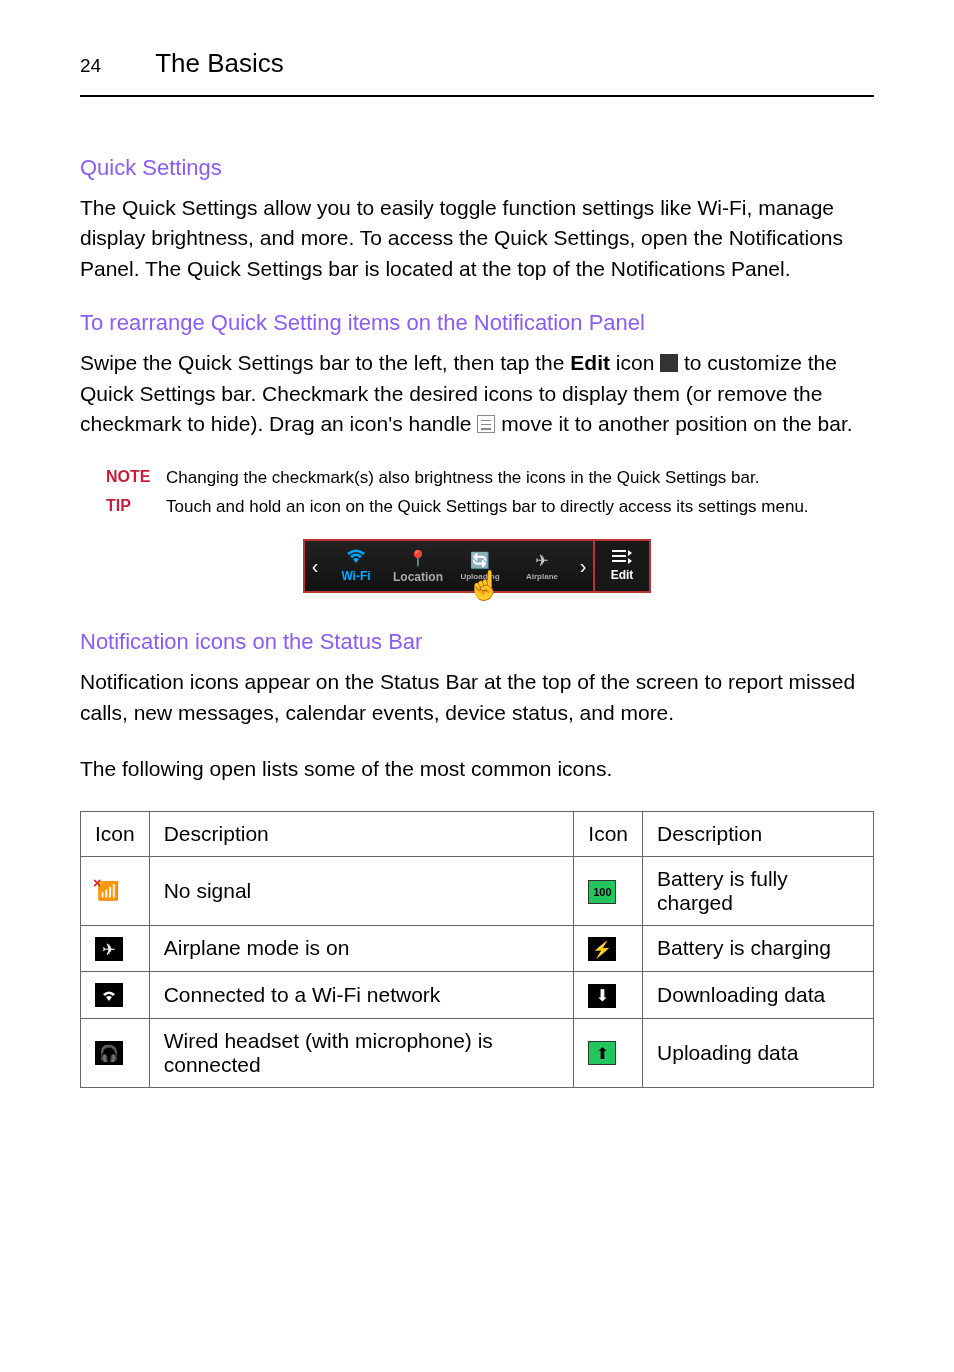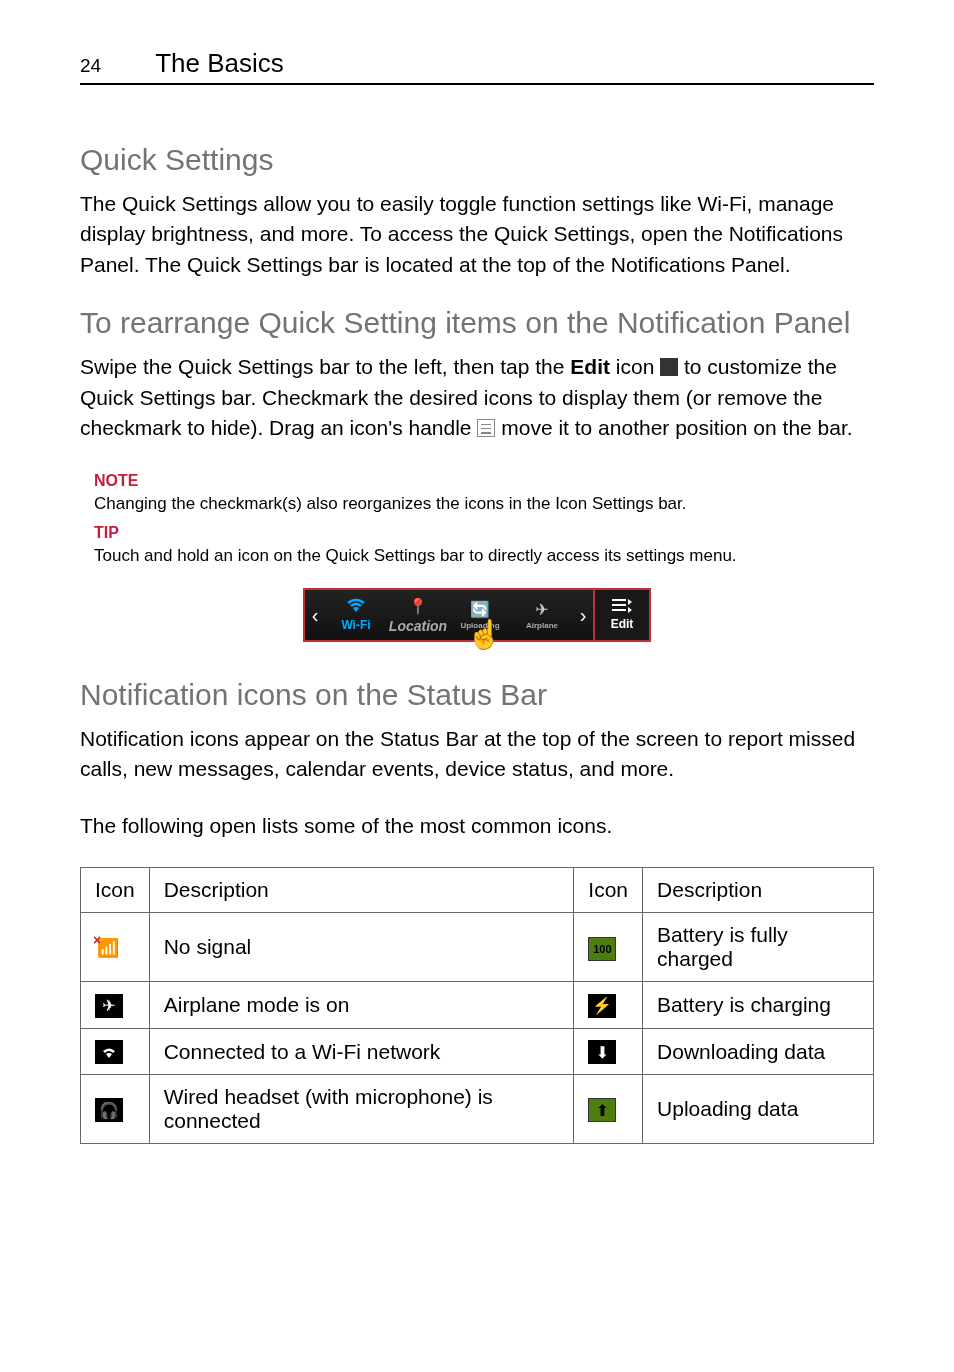--- a/index.html
+++ b/index.html
@@ -8,35 +8,35 @@
       width: 954px;
       height: 1372px;
       padding: 48px 80px 80px 80px;
       color: #000;
       background: #fff;
     }
     .header-bar {
       display: flex;
       align-items: baseline;
       border-bottom: 2px solid #000;
-      padding-bottom: 4px;
+      padding-bottom: 16px;
       margin-bottom: 58px;
     }
     .page-number {
       font-size: 19px;
       font-weight: normal;
       margin-right: 10px;
     }
     .section-name {
       font-size: 26px;
       margin-left: 44px;
     }
     .red-heading {
-      color: #737373;
-      font-size: 30px;
+      color: #8b5cf6;
+      font-size: 22px;
       font-weight: normal;
       margin-bottom: 12px;
     }
     .body-text {
       font-size: 21px;
       line-height: 1.45;
       margin-bottom: 26px;
     }
     .inline-icon {
       display: inline-block;
@@ -53,25 +53,24 @@
     }
     .inline-icon.handle::before {
       content: "";
       position: absolute;
       top: 4px; left: 3px; right: 3px;
       height: 10px;
       background: linear-gradient(to bottom, #888 0, #888 1px, transparent 1px, transparent 4px, #888 4px, #888 5px, transparent 5px, transparent 8px, #888 8px, #888 9px);
     }
     .note-tip-row {
       display: flex;
-      margin-left: 14px;
+      margin-left: 26px;
       margin-bottom: 6px;
       font-size: 17px;
       line-height: 1.4;
-      flex-direction: column;
     }
     .note-tip-label {
       color: #c51e3a;
       font-weight: bold;
       width: 60px;
       flex-shrink: 0;
       font-size: 16px;
     }
     .note-tip-text {
       flex: 1;
@@ -145,21 +144,21 @@
       text-align: center;
       padding: 6px 8px;
     }
     .status-icon {
       display:inline-flex;
       width: 28px; height: 24px;
       align-items:center;justify-content:center;
       font-size: 16px;
       background:#000;color:#fff;
     }
-    .status-icon.light { background:#4d7c0f; color:#000; border:1px solid #333; }
+    .status-icon.light { background:#22c55e; color:#000; border:1px solid #333; }
     .status-icon.no-sig { background:transparent; color:#555; position:relative; font-size:18px; }
     .status-icon.no-sig::before { content:"×"; color:#d22; position:absolute; top:-4px; left:-2px; font-size:14px; font-weight:bold; }
   </style>
 </head>
 <body>
 
 <div class="header-bar">
   <span class="page-number">24</span>
   <span class="section-name">The Basics</span>
 </div>
@@ -167,41 +166,41 @@
 <h2 class="red-heading">Quick Settings</h2>
 <p class="body-text">The Quick Settings allow you to easily toggle function settings like Wi-Fi, manage display brightness, and more. To access the Quick Settings, open the Notifications Panel. The Quick Settings bar is located at the top of the Notifications Panel.</p>
 
 <h2 class="red-heading">To rearrange Quick Setting items on the Notification Panel</h2>
 <p class="body-text">
   <span>Swipe the Quick Settings bar to the left, then tap the </span><b>Edit</b><span> icon </span><span class="inline-icon"></span><span> to customize the Quick Settings bar. Checkmark the desired icons to display them (or remove the checkmark to hide). Drag an icon's handle </span><span class="inline-icon handle"></span><span> move it to another position on the bar.</span>
 </p>
 
 <div class="note-tip-row">
   <span class="note-tip-label">NOTE</span>
-  <span class="note-tip-text">Changing the checkmark(s) also reorganizes the icons in the Icon Settings bar.</span>
+  <span class="note-tip-text">Changing the checkmark(s) also brightness the icons in the Quick Settings bar.</span>
 </div>
 <div class="note-tip-row" style="margin-bottom:20px;">
   <span class="note-tip-label">TIP</span>
   <span class="note-tip-text">Touch and hold an icon on the Quick Settings bar to directly access its settings menu.</span>
 </div>
 
 <div class="screenshot-wrap">
   <div class="qs-bar">
     <div class="qs-chevron">‹</div>
     <div class="qs-item wifi">
       <span>
         <svg width="18" height="14" viewBox="0 0 18 14">
             <path d="M9 14 L6 10 Q9 8 12 10 Z M3 7 Q9 2 15 7 L13 9 Q9 5 5 9 Z M0 4 Q9 -3 18 4 L16 6 Q9 0 2 6 Z" fill="#0af"></path>
           </svg>
       </span>
       <span class="qs-item-label">Wi-Fi</span>
     </div>
     <div class="qs-item">
       <span style="color:#faa;font-size:16px;">📍</span>
-      <span class="qs-item-label" style="color:#aaa;font-size:14px;font-style:italic;">Location</span>
+      <span class="qs-item-label" style="color:#aaa;font-size:12px;">Location</span>
     </div>
     <div class="qs-item">
       <span style="color:#888;font-size:16px;">🔄</span>
       <span class="qs-item-label" style="color:#aaa;font-size:8px;">Uploading</span>
     </div>
     <div class="qs-item">
       <span style="color:#ccc;font-size:16px;">✈</span>
       <span class="qs-item-label" style="color:#aaa;font-size:8px;">Airplane</span>
     </div>
     <div class="qs-chevron">›</div>

